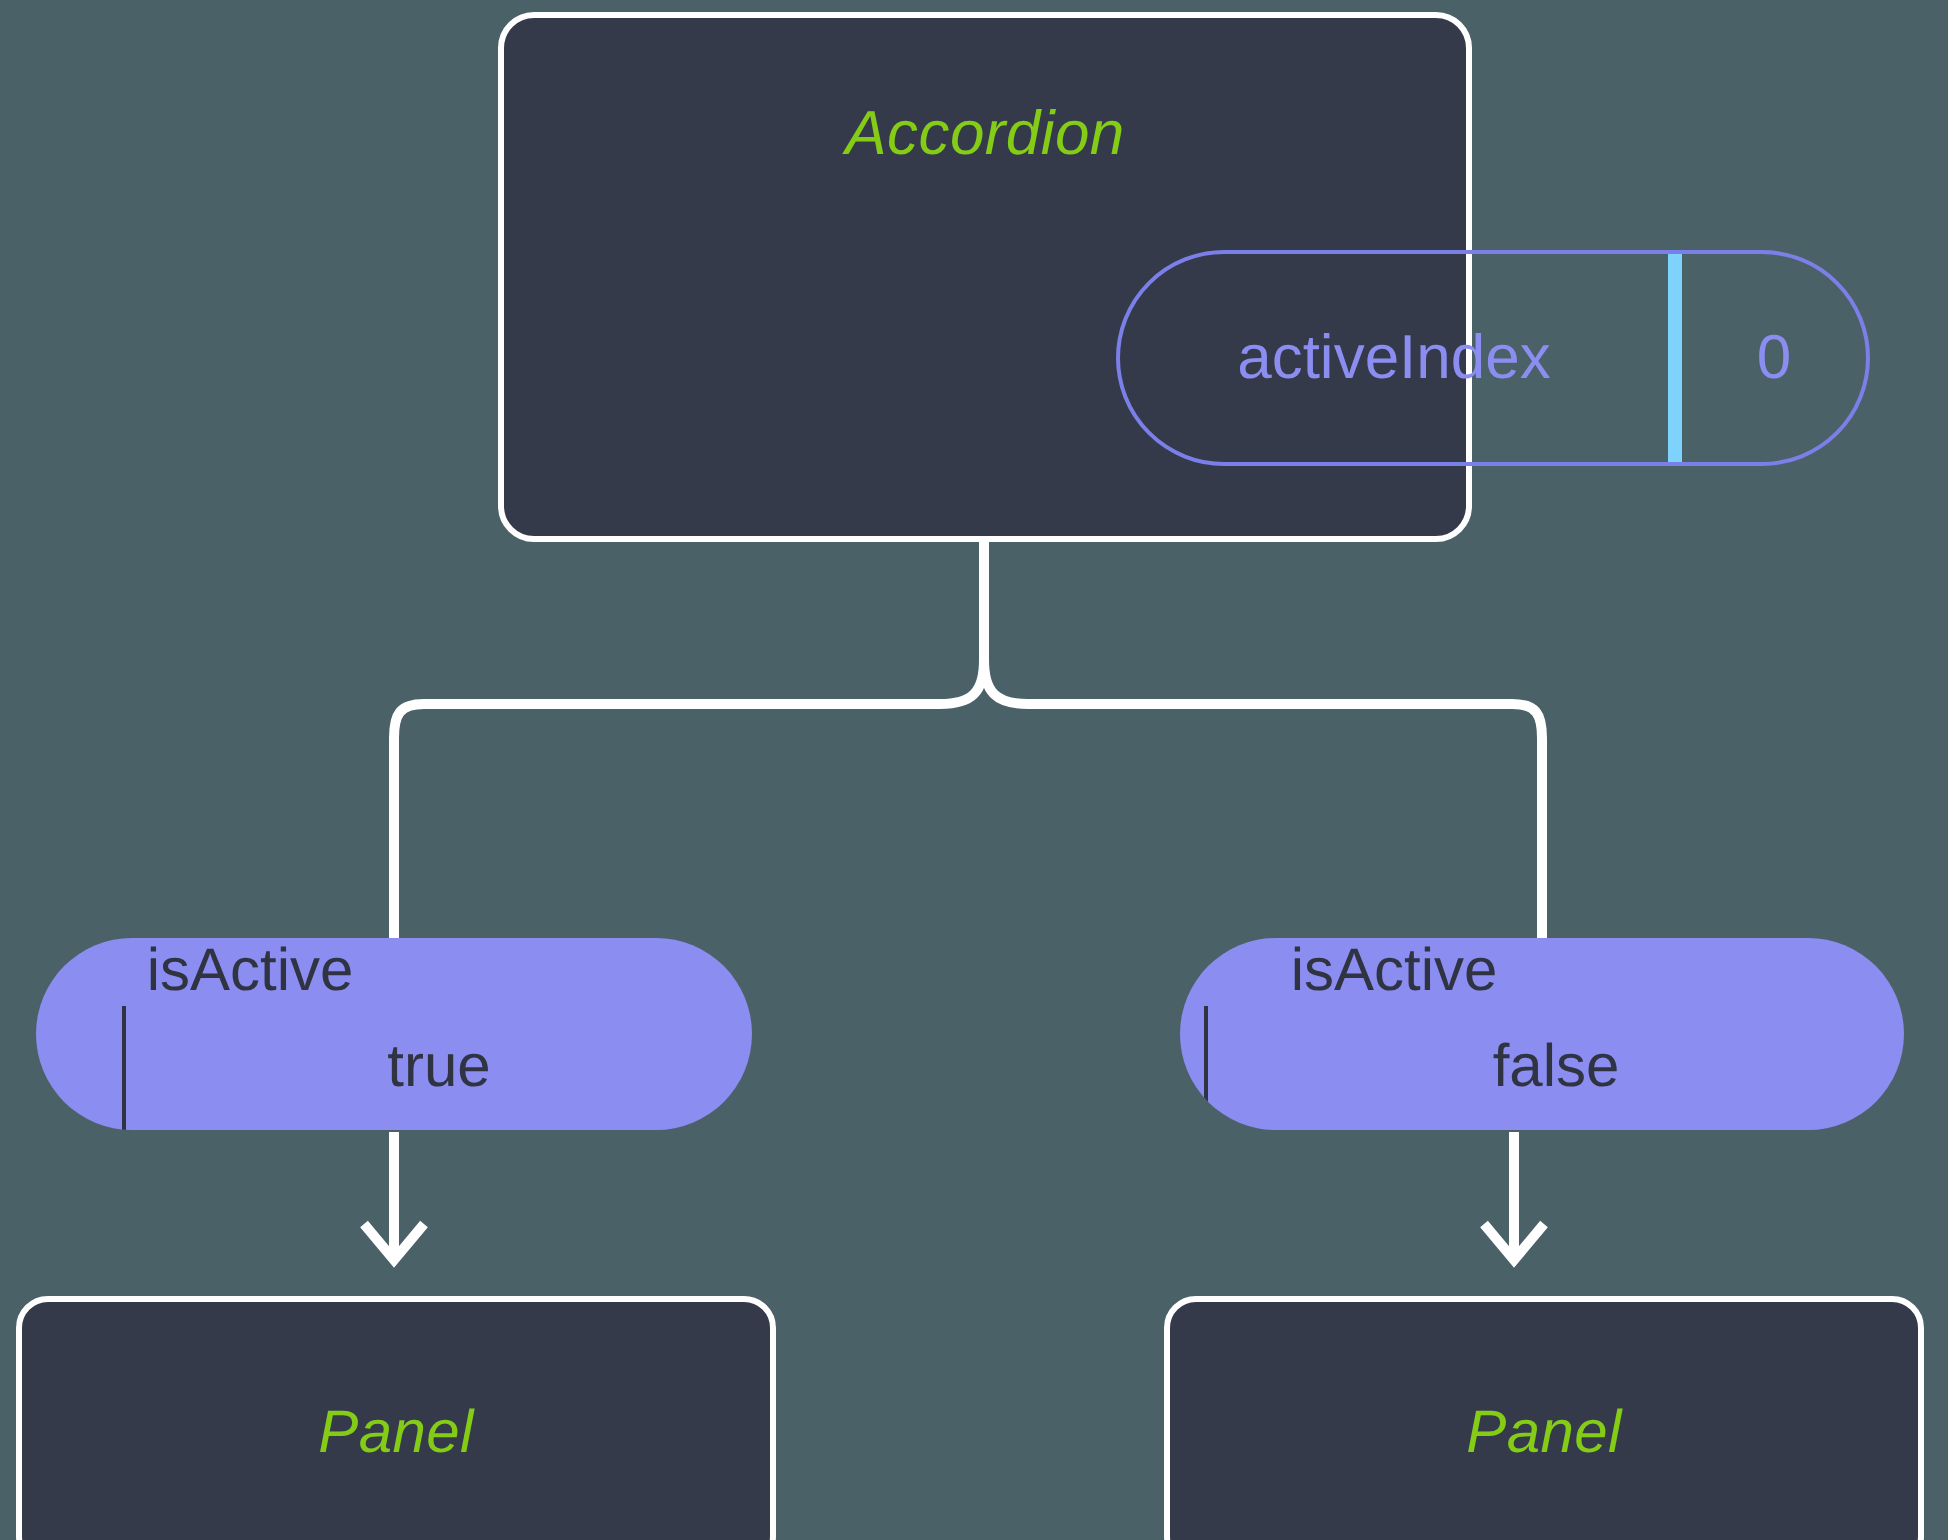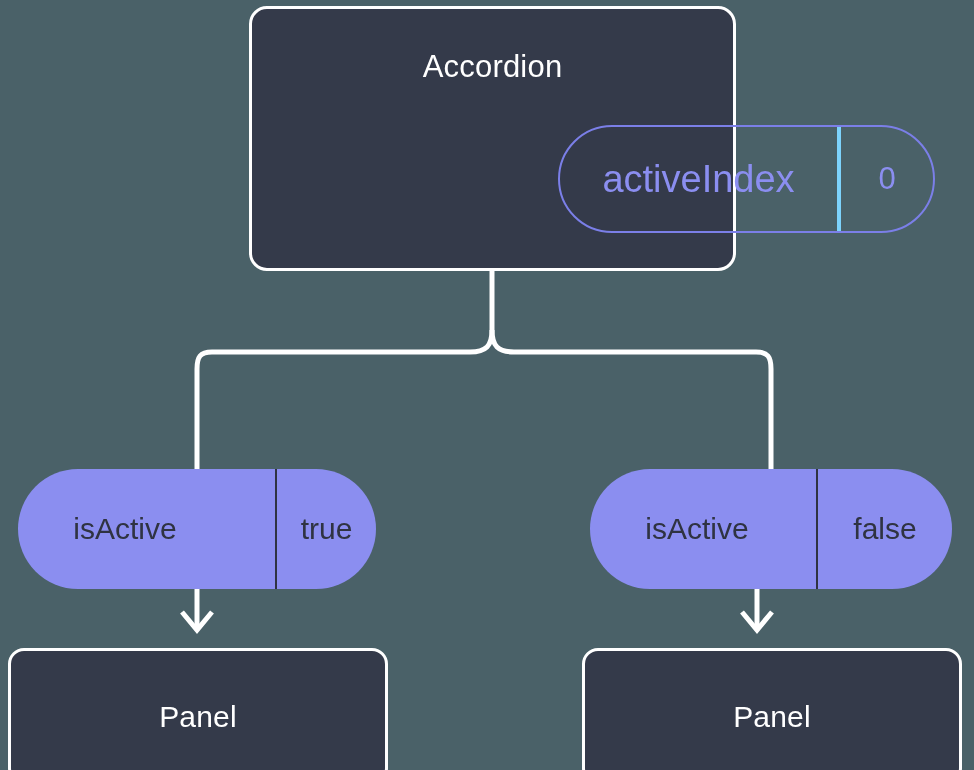--- a/index.html
+++ b/index.html
@@ -36,26 +36,27 @@
     position: absolute;
     box-sizing: border-box;
     background: #343a4a;
     border: 3px solid #ffffff;
     border-radius: 18px;
     display: flex;
     flex-direction: column;
     align-items: center;
   }
   .card-title {
-    color: #ffffff;
+    color: #84cc16;
     font-size: 31px;
     font-weight: 400;
     letter-spacing: 0.2px;
     line-height: 1.1;
     white-space: nowrap;
+    font-style: italic;
   }
 
   #accordion-card {
     left: 249px;
     top: 6px;
     width: 487px;
     height: 265px;
     justify-content: flex-start;
     padding-top: 41px;
   }
@@ -93,33 +94,34 @@
     left: 306px;
     top: 116px;
     width: 377px;
     height: 108px;
     border: 2px solid #7b7fe8;
     background: transparent;
   }
   #pill-active-index .pill-key {
     width: 281px;
     color: #8b8ef0;
-    font-size: 38px;
-    border-right: 4px solid #7dd3fc;
+    font-size: 31px;
+    border-right: 7px solid #7dd3fc;
   }
   #pill-active-index .pill-val {
     flex: 1;
     color: #8b8ef0;
     font-size: 31px;
   }
 
   
   .pill-filled {
     background: #8b8ef0;
-    height: 120px;
+    height: 96px;
+    flex-direction: column;
   }
   .pill-filled .pill-key,
   .pill-filled .pill-val {
     color: #2f3342;
     font-size: 30px;
   }
   .pill-filled .pill-val {
     border-left: 2px solid #2f3342;
   }
 

